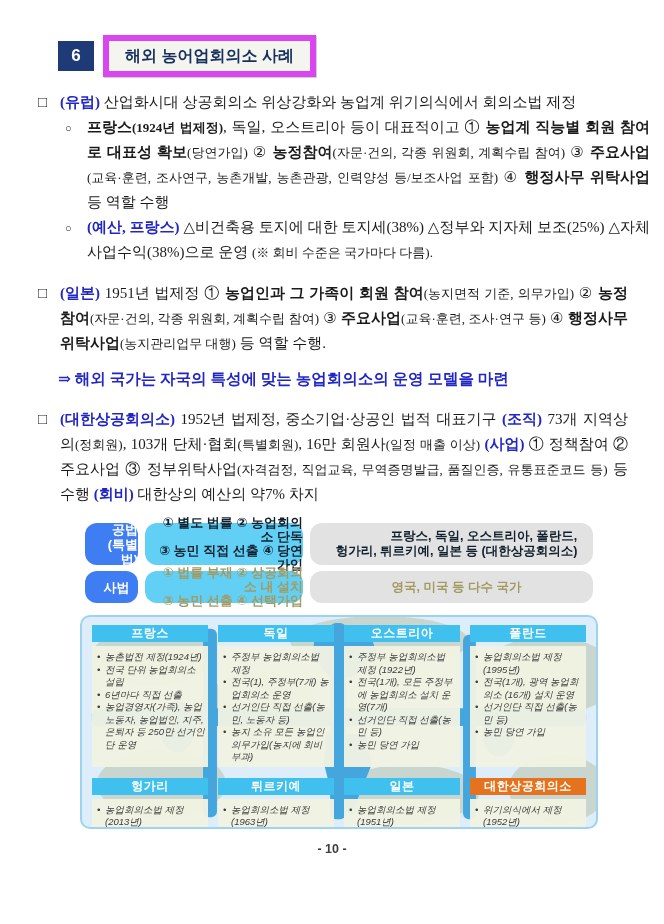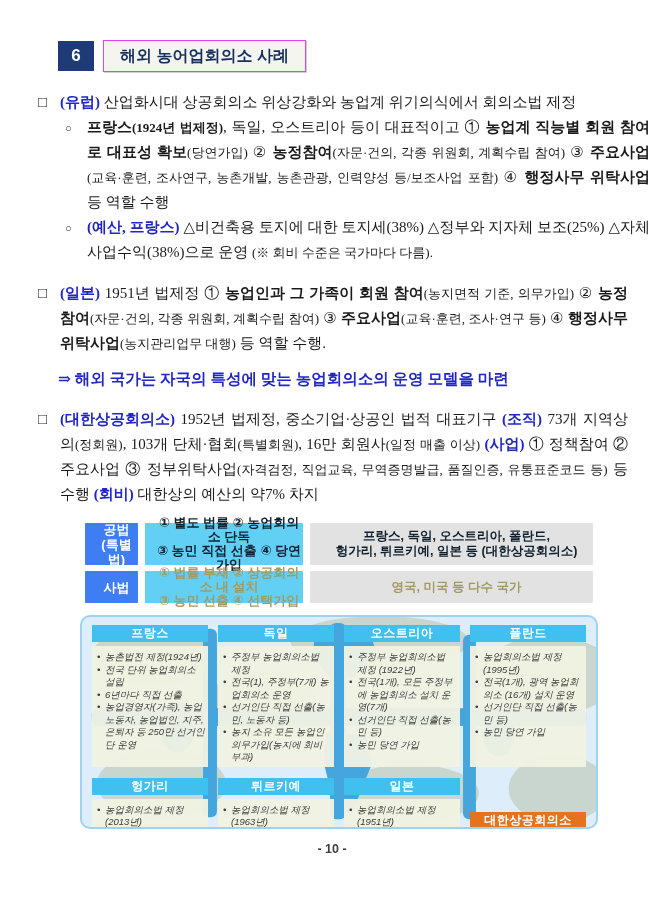--- a/index.html
+++ b/index.html
@@ -6,57 +6,57 @@
   .page{
     position:relative;width:664px;height:924px;background:#ffffff;
     font-family:"Liberation Serif","DejaVu Serif",serif;color:#1a1a1a;
     overflow:hidden;box-sizing:border-box;
   }
   
   .header{display:flex;align-items:center;margin:40px 0 0 58px;height:32px;
     font-family:"Liberation Sans","DejaVu Sans",sans-serif;}
   .badge{width:36px;height:30px;background:var(--badge);color:#fff;font-weight:bold;
     font-size:17px;display:flex;align-items:center;justify-content:center;margin-right:9px;}
-  .title-box{border:1px solid #d946ef;background:#f5f5f0;color:#16305e;font-weight:bold;
+  .title-box{border:6px solid #d946ef;background:#f5f5f0;color:#16305e;font-weight:bold;
     font-size:16px;line-height:28px;padding:1px 16px;box-shadow:1px 1px 0 #cfcfcf;}
   
   .paras{margin:18px 36px 0 38px;width:590px;font-size:15px;line-height:25px;text-align:justify;}
   .para{position:relative;padding-left:22px;}
   .para .marker{position:absolute;left:0;top:0;color:#222;}
   .para.lvl2{margin-left:27px;width:563px;}
   .para.lvl2 .marker{font-size:11px;top:1px;}
   .seg.bl{color:var(--blue);font-weight:bold;}
   .seg.b{font-weight:bold;}
   .seg.sm{font-size:13px;}
   .seg.bsm{font-size:13px;font-weight:bold;}
   .para.arrow{color:var(--blue);font-weight:bold;padding-left:4px;font-size:15.5px;}
   .gap16{margin-top:16px;} .gap10{margin-top:10px;margin-left:16px;}
   
   .law-table{margin:16px 0 0 85px;width:508px;display:grid;
     grid-template-columns:53px 158px 283px;grid-template-rows:42px 32px;gap:6px 7px;
     font-family:"Liberation Sans","DejaVu Sans",sans-serif;}
-  .law-table .cell{display:flex;align-items:center;justify-content:center;text-align:center;
-    white-space:pre-line;border-radius:1px;padding-left:10px;}
+  .law-table .cell{display:flex;align-items:center;justify-content:center;text-align:right;
+    white-space:pre-line;border-radius:12px;padding-left:10px;}
   .cell.label{background:var(--t-label-bg);color:#ffffff;font-weight:bold;font-size:13px;line-height:15px;}
   .cell.crit{background:var(--t-crit-bg);font-weight:bold;font-size:13px;line-height:14px;color:#10202e;}
   .cell.ctry{background:var(--t-ctry-bg);font-weight:bold;font-size:12.5px;line-height:15px;color:#10202e;}
   .cell.muted{color:var(--muted);}
   
   .diagram{position:relative;margin:12px 0 0 80px;width:518px;height:214px;
     border:2px solid var(--diag-border);border-radius:10px;background:var(--diag-bg);
     box-sizing:border-box;overflow:hidden;
     font-family:"Liberation Sans","DejaVu Sans",sans-serif;}
   .map{position:absolute;left:0;top:0;width:100%;height:100%;}
   .cards{position:absolute;left:0;top:0;width:100%;height:100%;box-sizing:border-box;
     padding:8px 10px 9px 10px;display:grid;grid-template-columns:repeat(4,1fr);
     grid-template-rows:1fr 1fr;gap:11px 10px;}
   .card{display:flex;flex-direction:column;}
   .card-head{height:17px;line-height:17px;text-align:center;color:#fff;font-weight:bold;
     font-size:12px;background:var(--card-blue);flex:none;letter-spacing:0.5px;}
-  .card.orange .card-head{background:var(--card-orange);margin-top:34px;}
+  .card.orange .card-head{background:var(--card-orange);}
   .card-body{flex:1;margin-top:4px;background:rgba(240,241,226,0.96);padding:5px 3px 3px 4px;
     font-size:9.5px;line-height:12.5px;color:#3a3a3a;font-style:italic;}
   .bullet{position:relative;padding-left:9px;}
   .bullet::before{content:"•";position:absolute;left:1px;top:0;}
   
   .page-number{margin-top:13px;text-align:center;font-size:12.5px;color:#3c3c3c;
     font-family:"Liberation Sans","DejaVu Sans",sans-serif;font-weight:bold;}
 </style>
 </head>
 <body>

